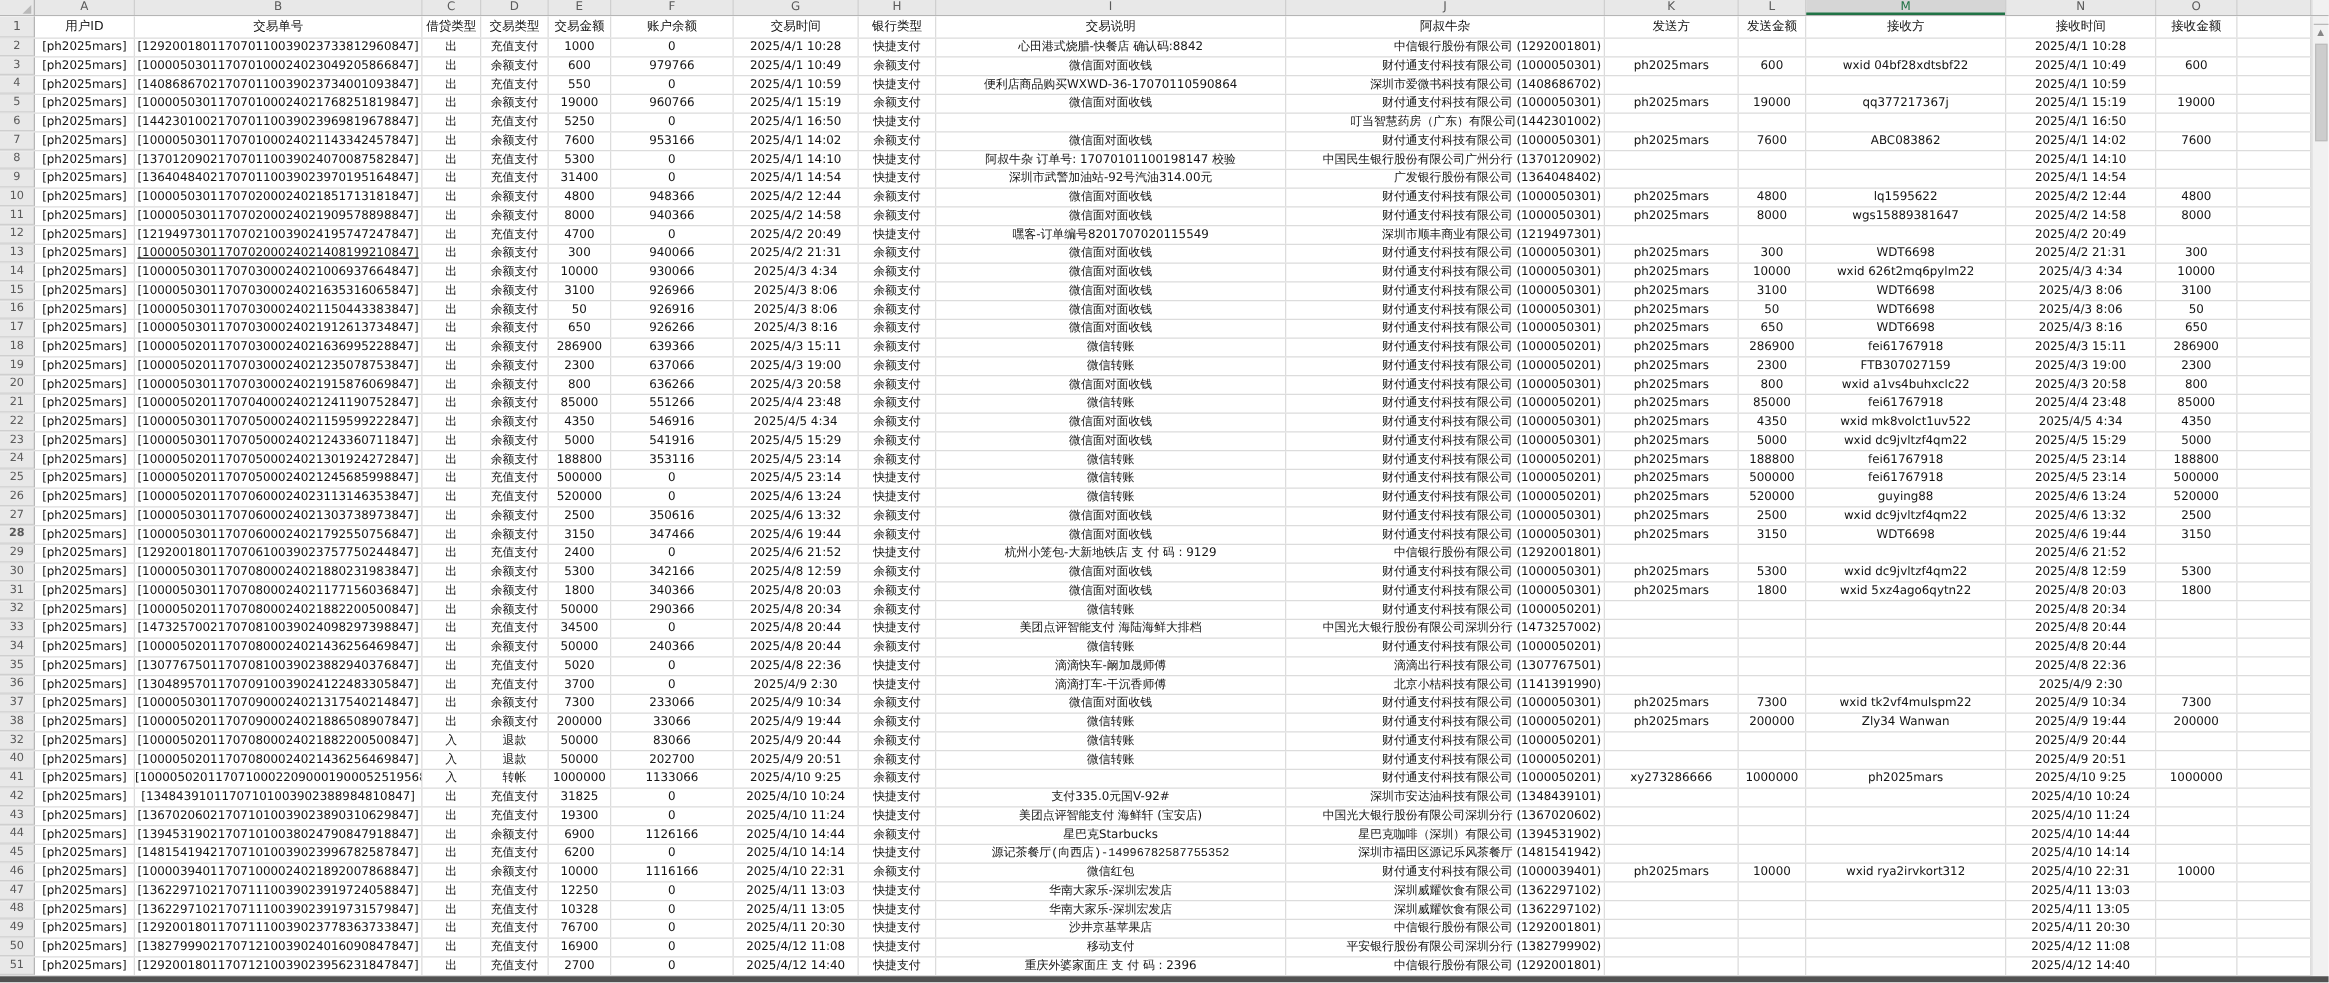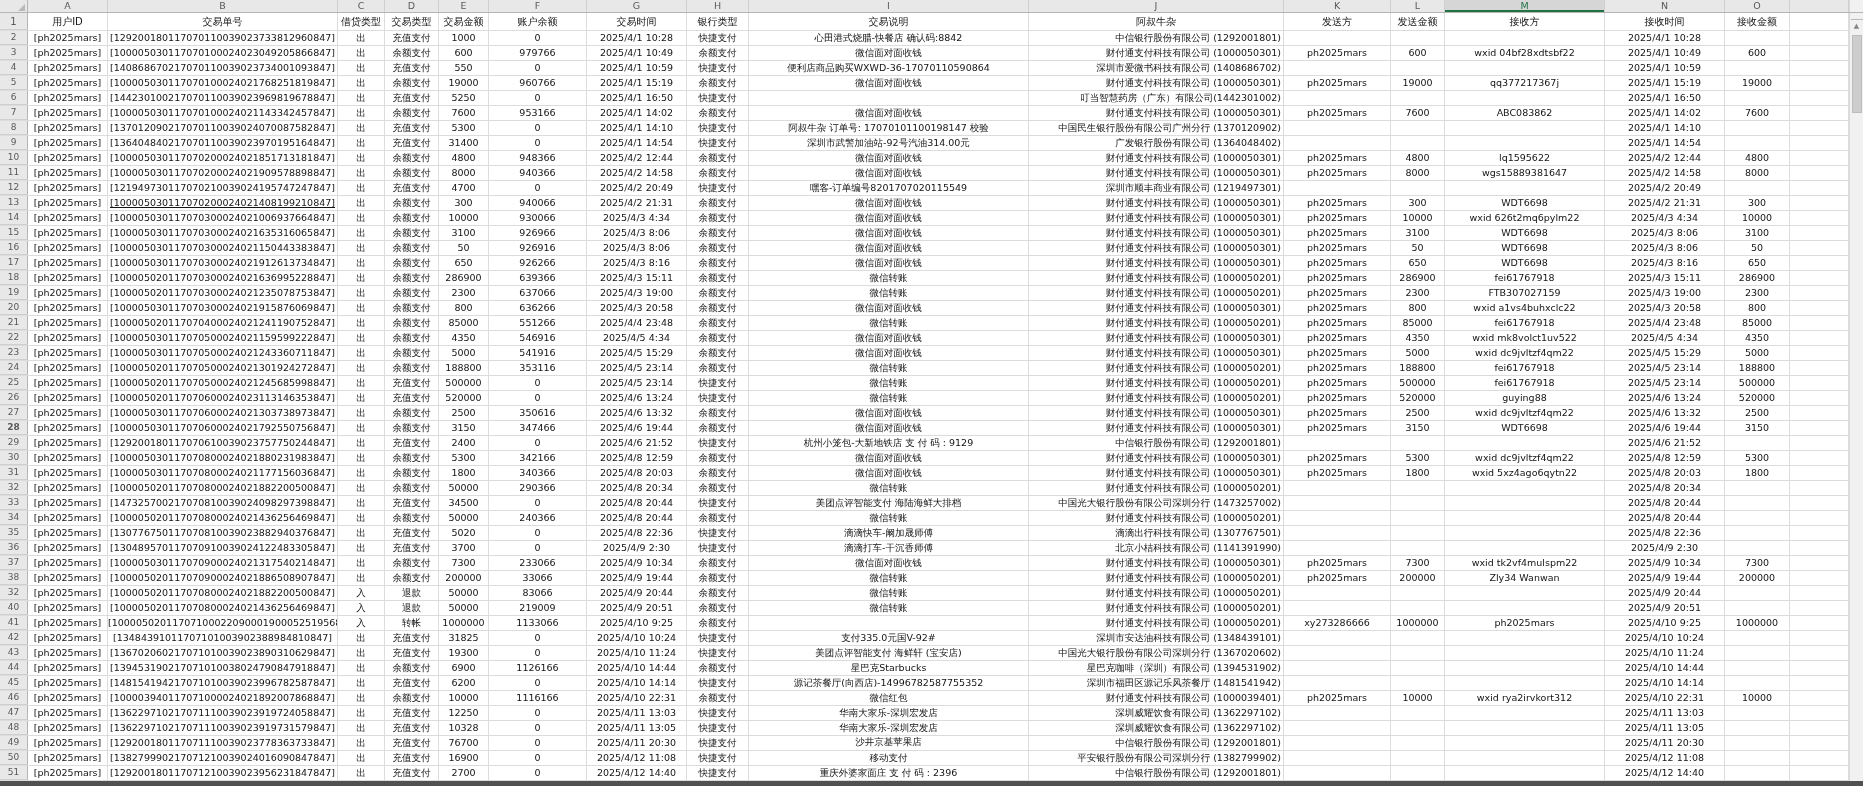--- a/index.html
+++ b/index.html
@@ -807,21 +807,21 @@
           <div class="cell" style="width: 65px;"></div>
           <div class="cell" style="width: 59px;"></div>
         </div>
         <div class="row">
           <div class="cell gutter" style="width: 28px;">40</div>
           <div class="cell" style="width: 80px;">[ph2025mars]</div>
           <div class="cell" style="width: 230px;">[100005020117070800024021436256469847]</div>
           <div class="cell" style="width: 47px;">入</div>
           <div class="cell" style="width: 54px;">退款</div>
           <div class="cell" style="width: 50px;">50000</div>
-          <div class="cell" style="width: 98px;">219009</div>
+          <div class="cell" style="width: 98px;">202700</div>
           <div class="cell" style="width: 100px;">2025/4/9 20:51</div>
           <div class="cell" style="width: 62px;">余额支付</div>
           <div class="cell" style="width: 280px;">微信转账</div>
           <div class="cell al-r" style="width: 255px;">财付通支付科技有限公司 (1000050201)</div>
           <div class="cell" style="width: 107px;"></div>
           <div class="cell" style="width: 54px;"></div>
           <div class="cell" style="width: 160px;"></div>
           <div class="cell" style="width: 120px;">2025/4/9 20:51</div>
           <div class="cell" style="width: 65px;"></div>
           <div class="cell" style="width: 59px;"></div>
@@ -905,21 +905,21 @@
         <div class="row">
           <div class="cell gutter" style="width: 28px;">45</div>
           <div class="cell" style="width: 80px;">[ph2025mars]</div>
           <div class="cell" style="width: 230px;">[148154194217071010039023996782587847]</div>
           <div class="cell" style="width: 47px;">出</div>
           <div class="cell" style="width: 54px;">充值支付</div>
           <div class="cell" style="width: 50px;">6200</div>
           <div class="cell" style="width: 98px;">0</div>
           <div class="cell" style="width: 100px;">2025/4/10 14:14</div>
           <div class="cell" style="width: 62px;">快捷支付</div>
-          <div class="cell" style="width: 280px;">源记茶餐厅(向西店)-14996782587755352</div>
+          <div class="cell" style="width: 280px; font-family: Liberation Mono, monospace;">源记茶餐厅(向西店)-14996782587755352</div>
           <div class="cell al-r" style="width: 255px;">深圳市福田区源记乐风茶餐厅 (1481541942)</div>
           <div class="cell" style="width: 107px;"></div>
           <div class="cell" style="width: 54px;"></div>
           <div class="cell" style="width: 160px;"></div>
           <div class="cell" style="width: 120px;">2025/4/10 14:14</div>
           <div class="cell" style="width: 65px;"></div>
           <div class="cell" style="width: 59px;"></div>
         </div>
         <div class="row">
           <div class="cell gutter" style="width: 28px;">46</div>
@@ -981,21 +981,21 @@
         <div class="row">
           <div class="cell gutter" style="width: 28px;">49</div>
           <div class="cell" style="width: 80px;">[ph2025mars]</div>
           <div class="cell" style="width: 230px;">[129200180117071110039023778363733847]</div>
           <div class="cell" style="width: 47px;">出</div>
           <div class="cell" style="width: 54px;">充值支付</div>
           <div class="cell" style="width: 50px;">76700</div>
           <div class="cell" style="width: 98px;">0</div>
           <div class="cell" style="width: 100px;">2025/4/11 20:30</div>
           <div class="cell" style="width: 62px;">快捷支付</div>
-          <div class="cell" style="width: 280px; font-family: Liberation Serif, serif;">沙井京基苹果店</div>
+          <div class="cell" style="width: 280px;">沙井京基苹果店</div>
           <div class="cell al-r" style="width: 255px;">中信银行股份有限公司 (1292001801)</div>
           <div class="cell" style="width: 107px;"></div>
           <div class="cell" style="width: 54px;"></div>
           <div class="cell" style="width: 160px;"></div>
           <div class="cell" style="width: 120px;">2025/4/11 20:30</div>
           <div class="cell" style="width: 65px;"></div>
           <div class="cell" style="width: 59px;"></div>
         </div>
         <div class="row">
           <div class="cell gutter" style="width: 28px;">50</div>

